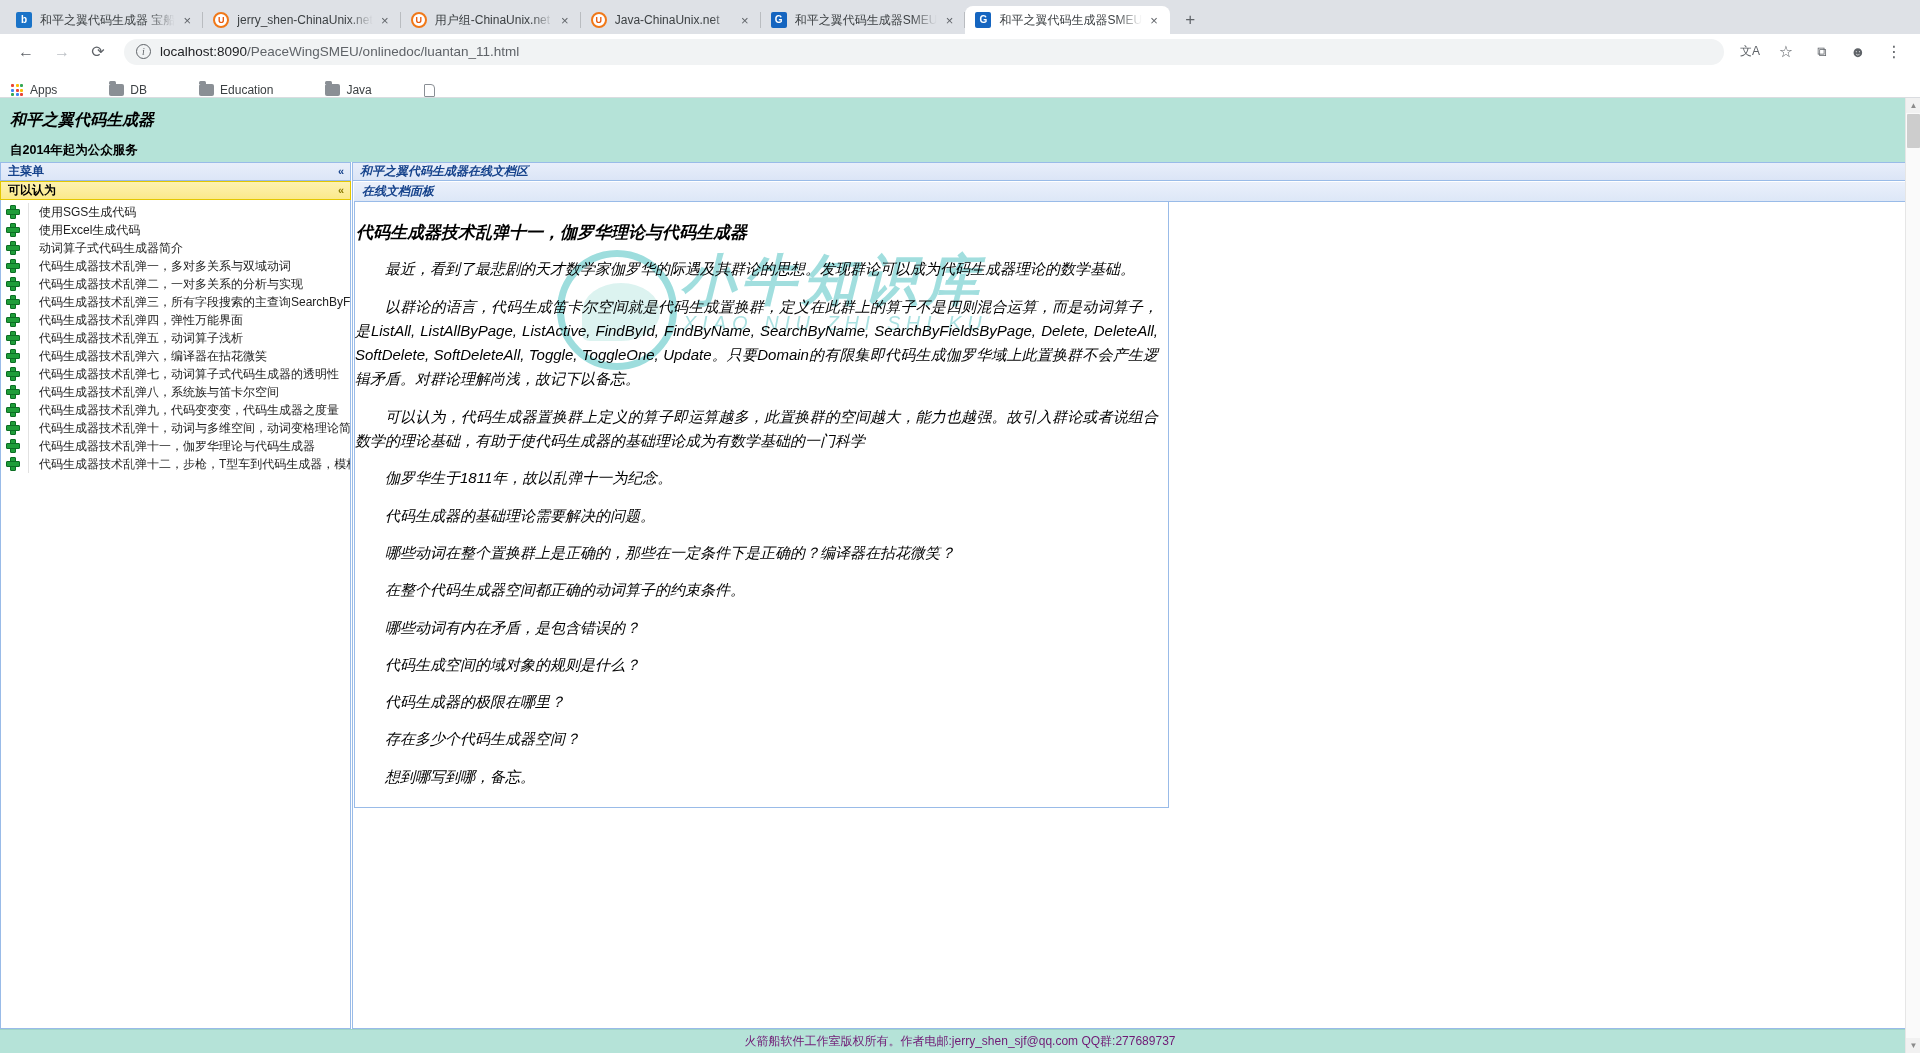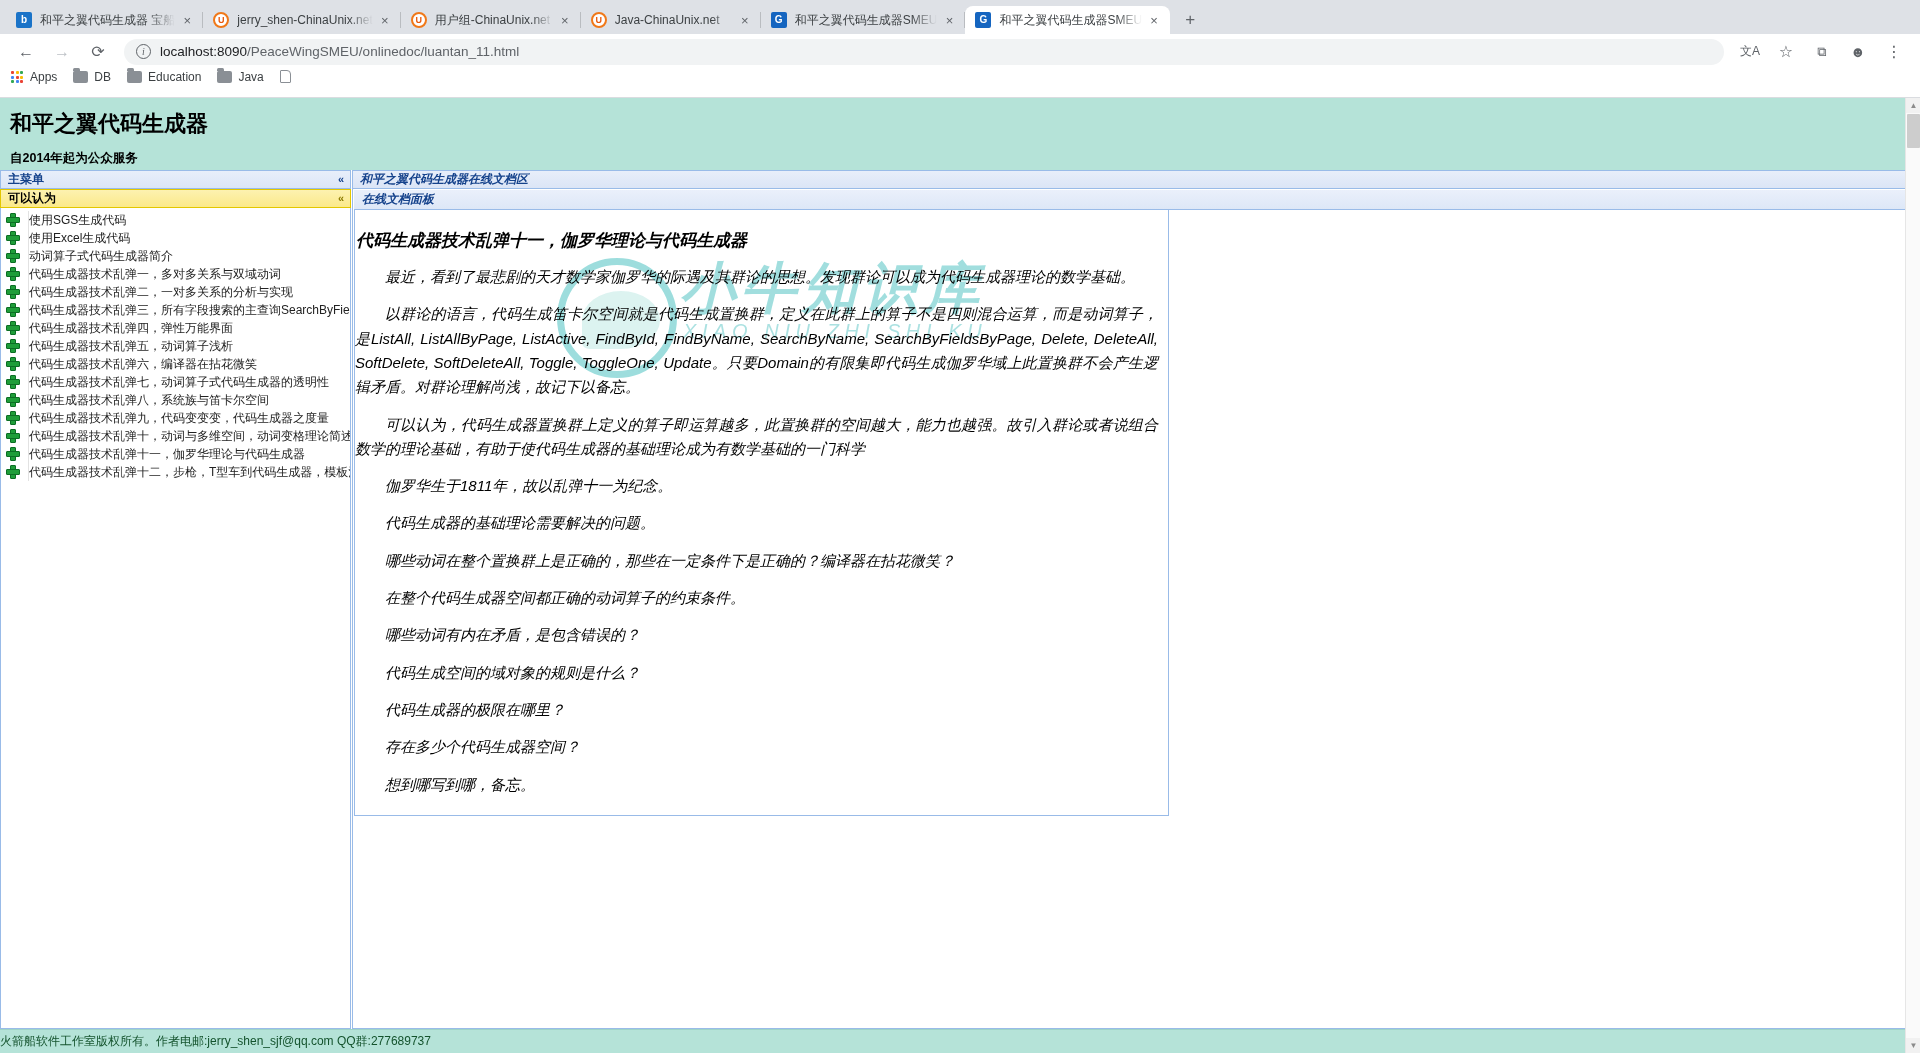--- a/index.html
+++ b/index.html
@@ -75,22 +75,22 @@
   .omni-info {
     width: 15px; height: 15px; border: 1.3px solid #5f6368; border-radius: 50%;
     margin-right: 9px; flex: 0 0 15px; font-size: 10px; color: #5f6368;
     display: flex; align-items: center; justify-content: center;
     font-family: "Liberation Serif", serif; font-style: italic; line-height: 1;
   }
   .omni-text { font-size: 13.5px; color: #5f6368; white-space: nowrap; overflow: hidden; }
   .omni-text b { color: #202124; font-weight: 400; }
 
   .bookmarks {
-    height: 28px; background: #ffffff; display: flex; align-items: flex-start;
-    padding: 0 10px; flex: 0 0 28px; border-bottom: 1px solid #dadce0;
+    height: 28px; background: #ffffff; display: flex; align-items: flex-end;
+    padding: 0 10px; flex: 0 0 28px; border-bottom: 1px solid #dadce0; gap: 36px;
   }
   .bm {
     display: flex; align-items: center; margin-right: 16px;
     font-size: 12px; color: #3c4043; white-space: nowrap;
   }
   .bm-grid {
     width: 14px; height: 14px; margin-right: 6px; flex: 0 0 14px;
     display: grid; grid-template-columns: repeat(3, 3px); grid-template-rows: repeat(3, 3px);
     gap: 1.5px; align-content: center; justify-content: center;
   }
@@ -128,22 +128,22 @@
   .page-scroll-thumb {
     position: absolute; left: 1px; width: 13px; top: 16px; height: 34px;
     background: #cdcdcd; border-radius: 1px;
   }
 
   
   .site-header {
     background: #b5e3d8; padding: 12px 0 4px 10px; flex: 0 0 auto;
   }
   .site-title {
-    font-size: 22px; font-weight: bold; color: #000;
-    font-family: "Liberation Sans", "DejaVu Sans", sans-serif; line-height: 1.3;
+    font-size: 16px; font-weight: bold; color: #000;
+    font-family: "Liberation Sans", "DejaVu Sans", sans-serif; line-height: 1.3; font-style: italic;
   }
   .site-sub {
     font-size: 12.5px; font-weight: bold; color: #000;
     margin-top: 12px; line-height: 1.2;
   }
 
   
   .site-body { flex: 1 1 auto; display: flex; min-height: 0; position: relative; }
 
   
@@ -177,21 +177,21 @@
   }
   .menu-item .ico::before,
   .menu-item .ico::after {
     content: ""; position: absolute; background: #1f9d39;
     border: 1px solid #0c6e24; box-sizing: border-box;
   }
   .menu-item .ico::before { left: 5px; top: 1px; width: 6px; height: 14px; border-radius: 1px; }
   .menu-item .ico::after  { left: 1px; top: 5px; width: 14px; height: 6px; border-radius: 1px; }
   .menu-item .lbl {
     overflow: hidden; text-overflow: clip;
-    border-left: 1px solid #e2e2e2; padding-left: 0; line-height: 18px;
+    border-left: 1px solid #e2e2e2; padding-left: 10px; line-height: 18px;
   }
 
   
   .right-col {
     flex: 1 1 auto; display: flex; flex-direction: column; min-width: 0;
     position: relative;
     font-style: italic;
   }
   .doc-region-bar {
     height: 19px; display: flex; align-items: center;
@@ -249,22 +249,22 @@
   }
   .doc-p {
     font-size: 15px; color: #000; line-height: 1.62;
     margin: 0 0 13px 0; text-align: justify;
   }
   .doc-p.indent { text-indent: 2em; }
 
   
   .site-footer {
     flex: 0 0 24px; height: 24px; background: #b5e3d8;
-    display: flex; align-items: center; 
-    font-size: 12px; color: #14532d; border-top: 1px solid #9ed4c8;
+    display: flex; align-items: center; justify-content: center;
+    font-size: 12px; color: #701a75; border-top: 1px solid #9ed4c8;
   }
 
   .collapse-rail {
     position: absolute; right: 0; top: 0; width: 12px; height: 19px;
     display: flex; align-items: center; justify-content: center;
     color: #15428b; font-size: 11px;
   }
 </style>
 </head>
 <body>

